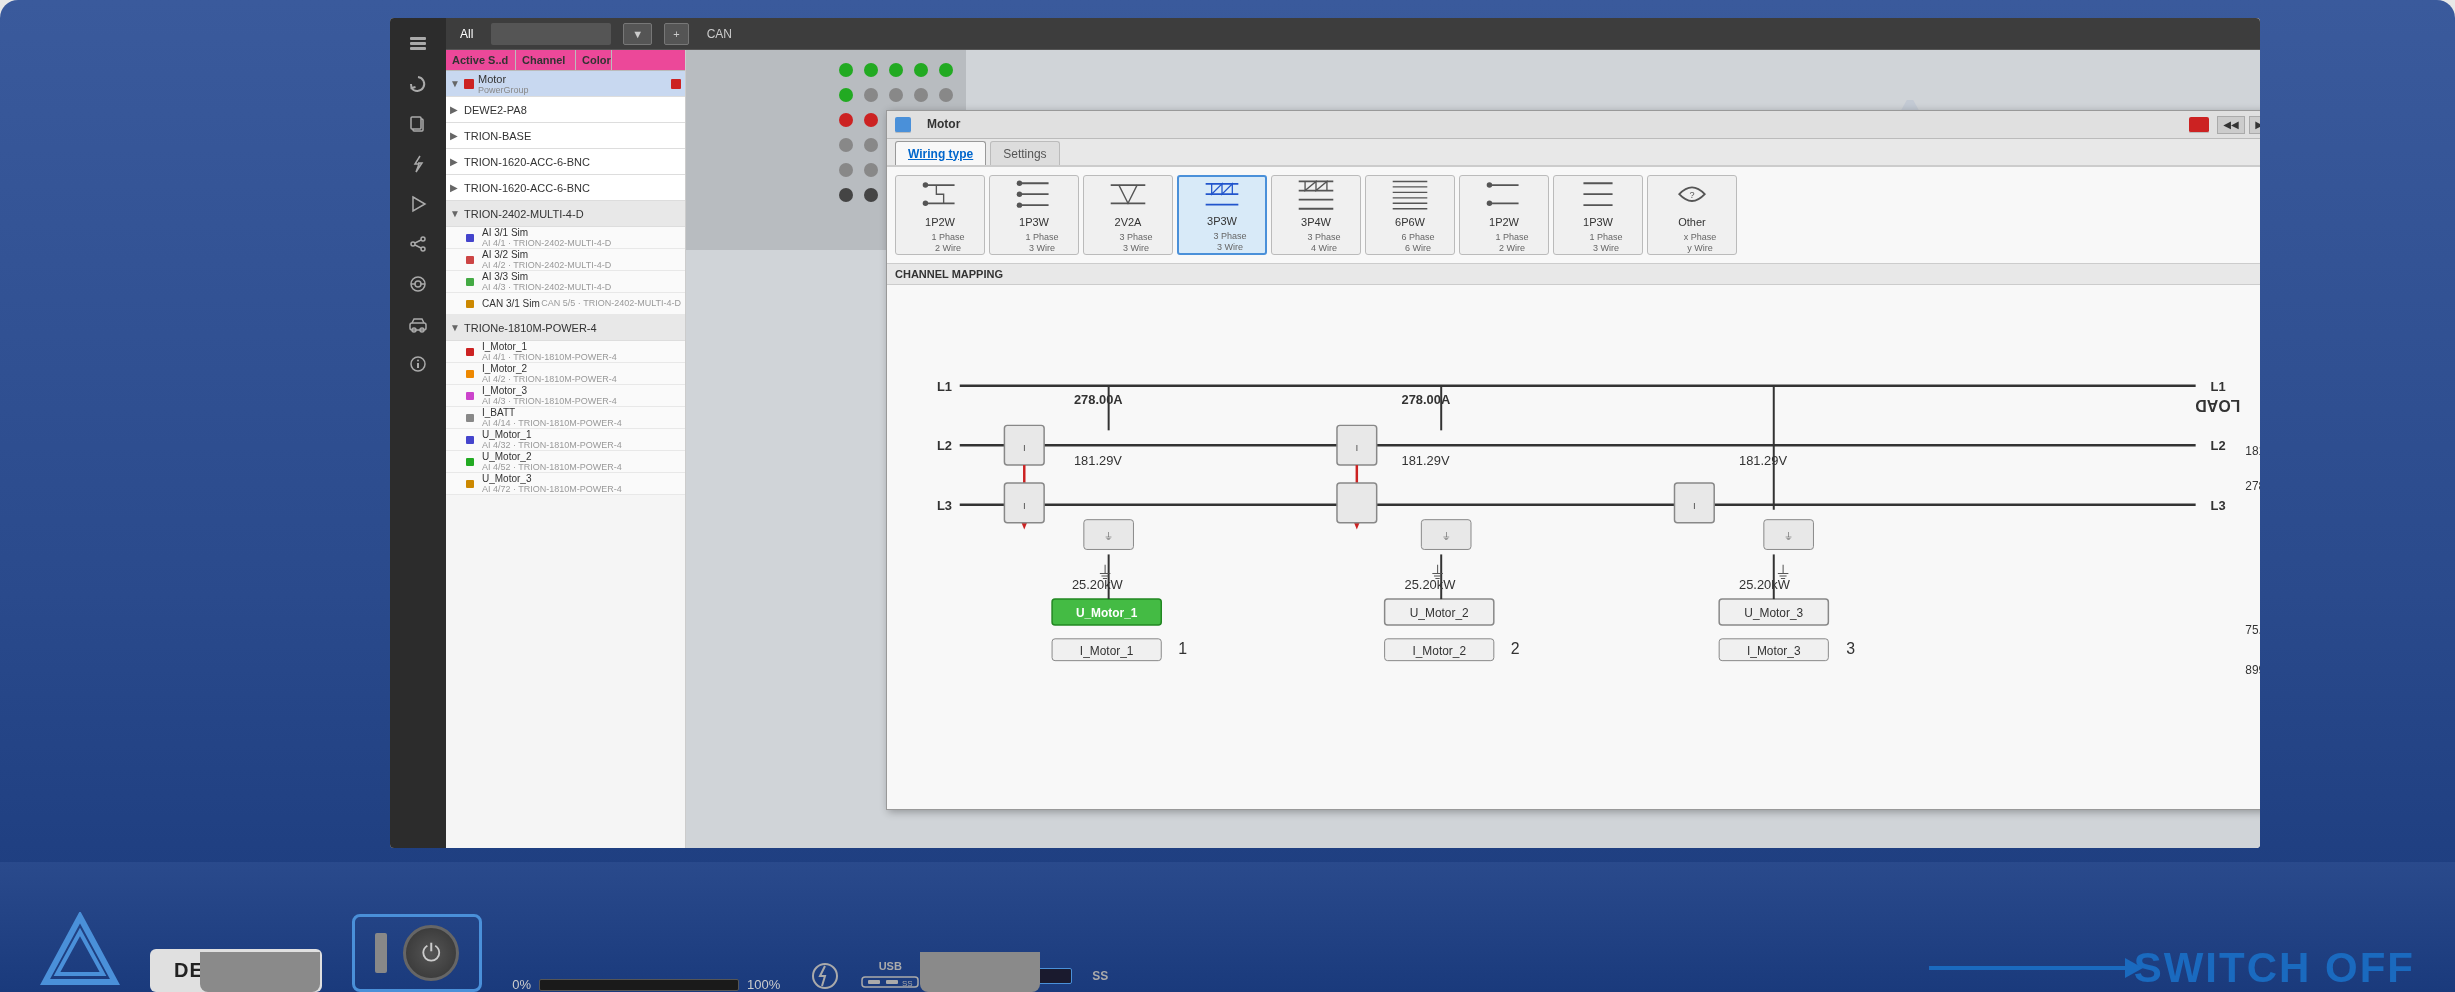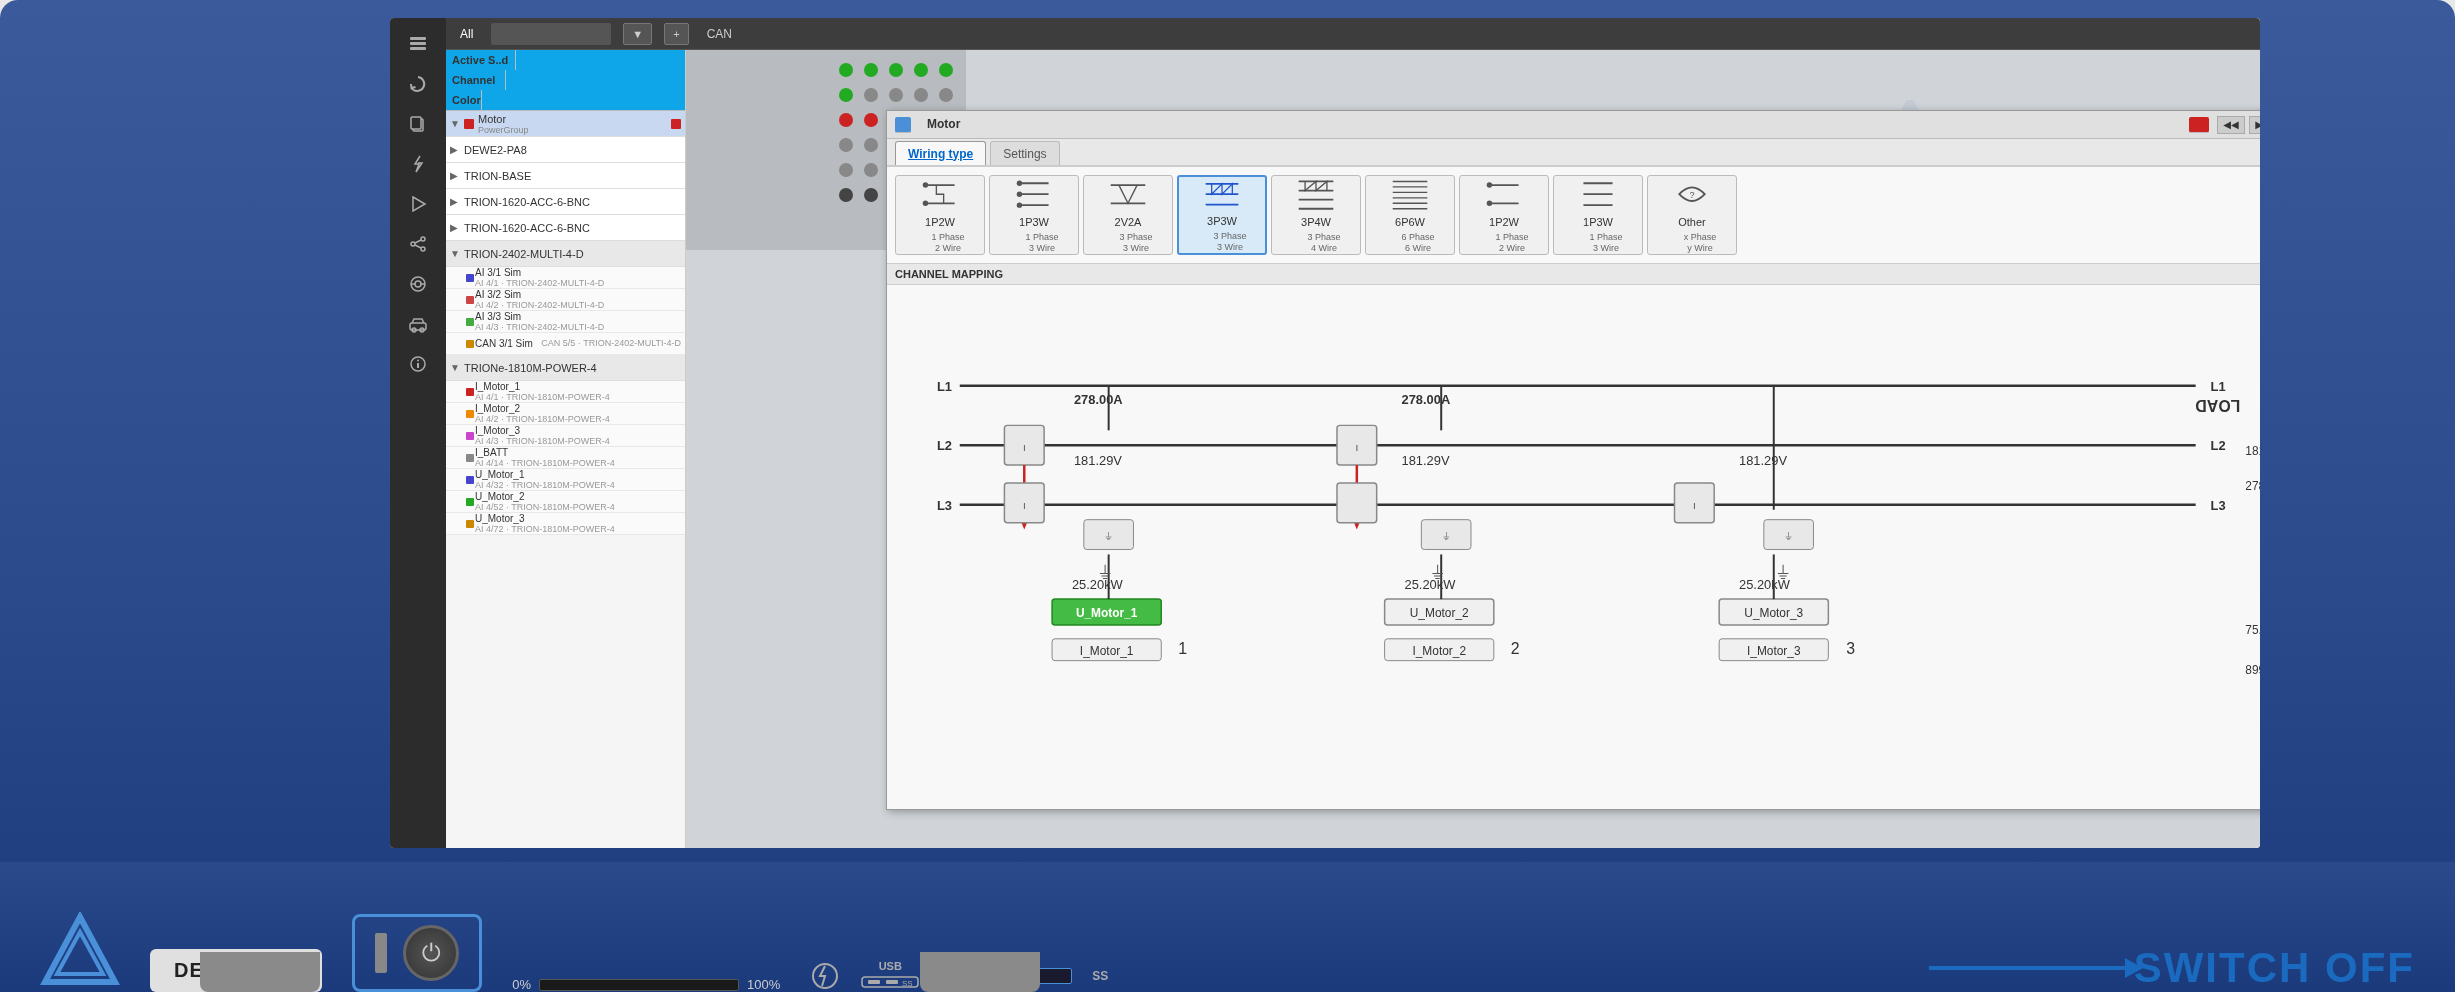--- a/index.html
+++ b/index.html
@@ -135,26 +135,25 @@
     .channel-panel {
       width: 240px;
       background: #f5f5f5;
       border-right: 1px solid #ccc;
       overflow-y: auto;
       flex-shrink: 0;
     }
 
     .channel-panel-header {
       display: flex;
-      background: #0ea5e9;
+      background: #ec4899;
       border-bottom: 1px solid #bbb;
       font-size: 11px;
       font-weight: bold;
       color: #333;
-      flex-direction: column;
     }
 
     .channel-panel-header .col {
       padding: 4px 6px;
       border-right: 1px solid #bbb;
     }
 
     .col-active { width: 70px; }
     .col-channel { width: 60px; }
     .col-color { width: 36px; }
@@ -509,21 +508,21 @@
 
     
     .channel-row {
       display: flex;
       align-items: center;
       height: 22px;
       padding: 0 4px 0 20px;
       border-bottom: 1px solid #e8e8e8;
       font-size: 10px;
       color: #333;
-      gap: 1px;
+      gap: 8px;
       background: #fafafa;
       cursor: pointer;
     }
 
     .channel-row .ch-color {
       width: 8px;
       height: 8px;
       border-radius: 1px;
       flex-shrink: 0;
     }

